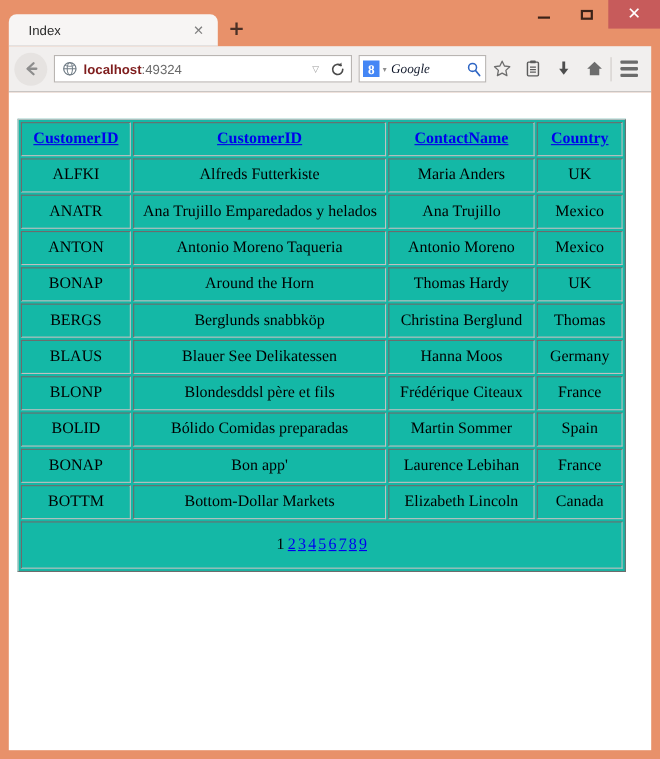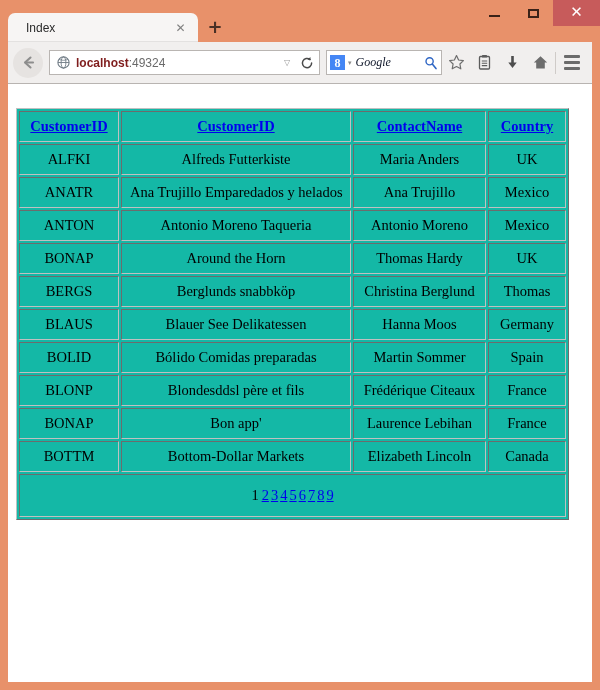--- a/index.html
+++ b/index.html
@@ -501,30 +501,30 @@
             <td>Christina Berglund</td>
             <td>Thomas</td>
           </tr>
           <tr>
             <td>BLAUS</td>
             <td>Blauer See Delikatessen</td>
             <td>Hanna Moos</td>
             <td>Germany</td>
           </tr>
           <tr>
+            <td>BLONP</td>
+            <td>Blondesddsl père et fils</td>
+            <td>Frédérique Citeaux</td>
+            <td>France</td>
+          </tr>
+          <tr>
             <td>BOLID</td>
             <td>Bólido Comidas preparadas</td>
             <td>Martin Sommer</td>
             <td>Spain</td>
-          </tr>
-          <tr>
-            <td>BLONP</td>
-            <td>Blondesddsl père et fils</td>
-            <td>Frédérique Citeaux</td>
-            <td>France</td>
           </tr>
           <tr>
             <td>BONAP</td>
             <td>Bon app'</td>
             <td>Laurence Lebihan</td>
             <td>France</td>
           </tr>
           <tr>
             <td>BOTTM</td>
             <td>Bottom-Dollar Markets</td>

